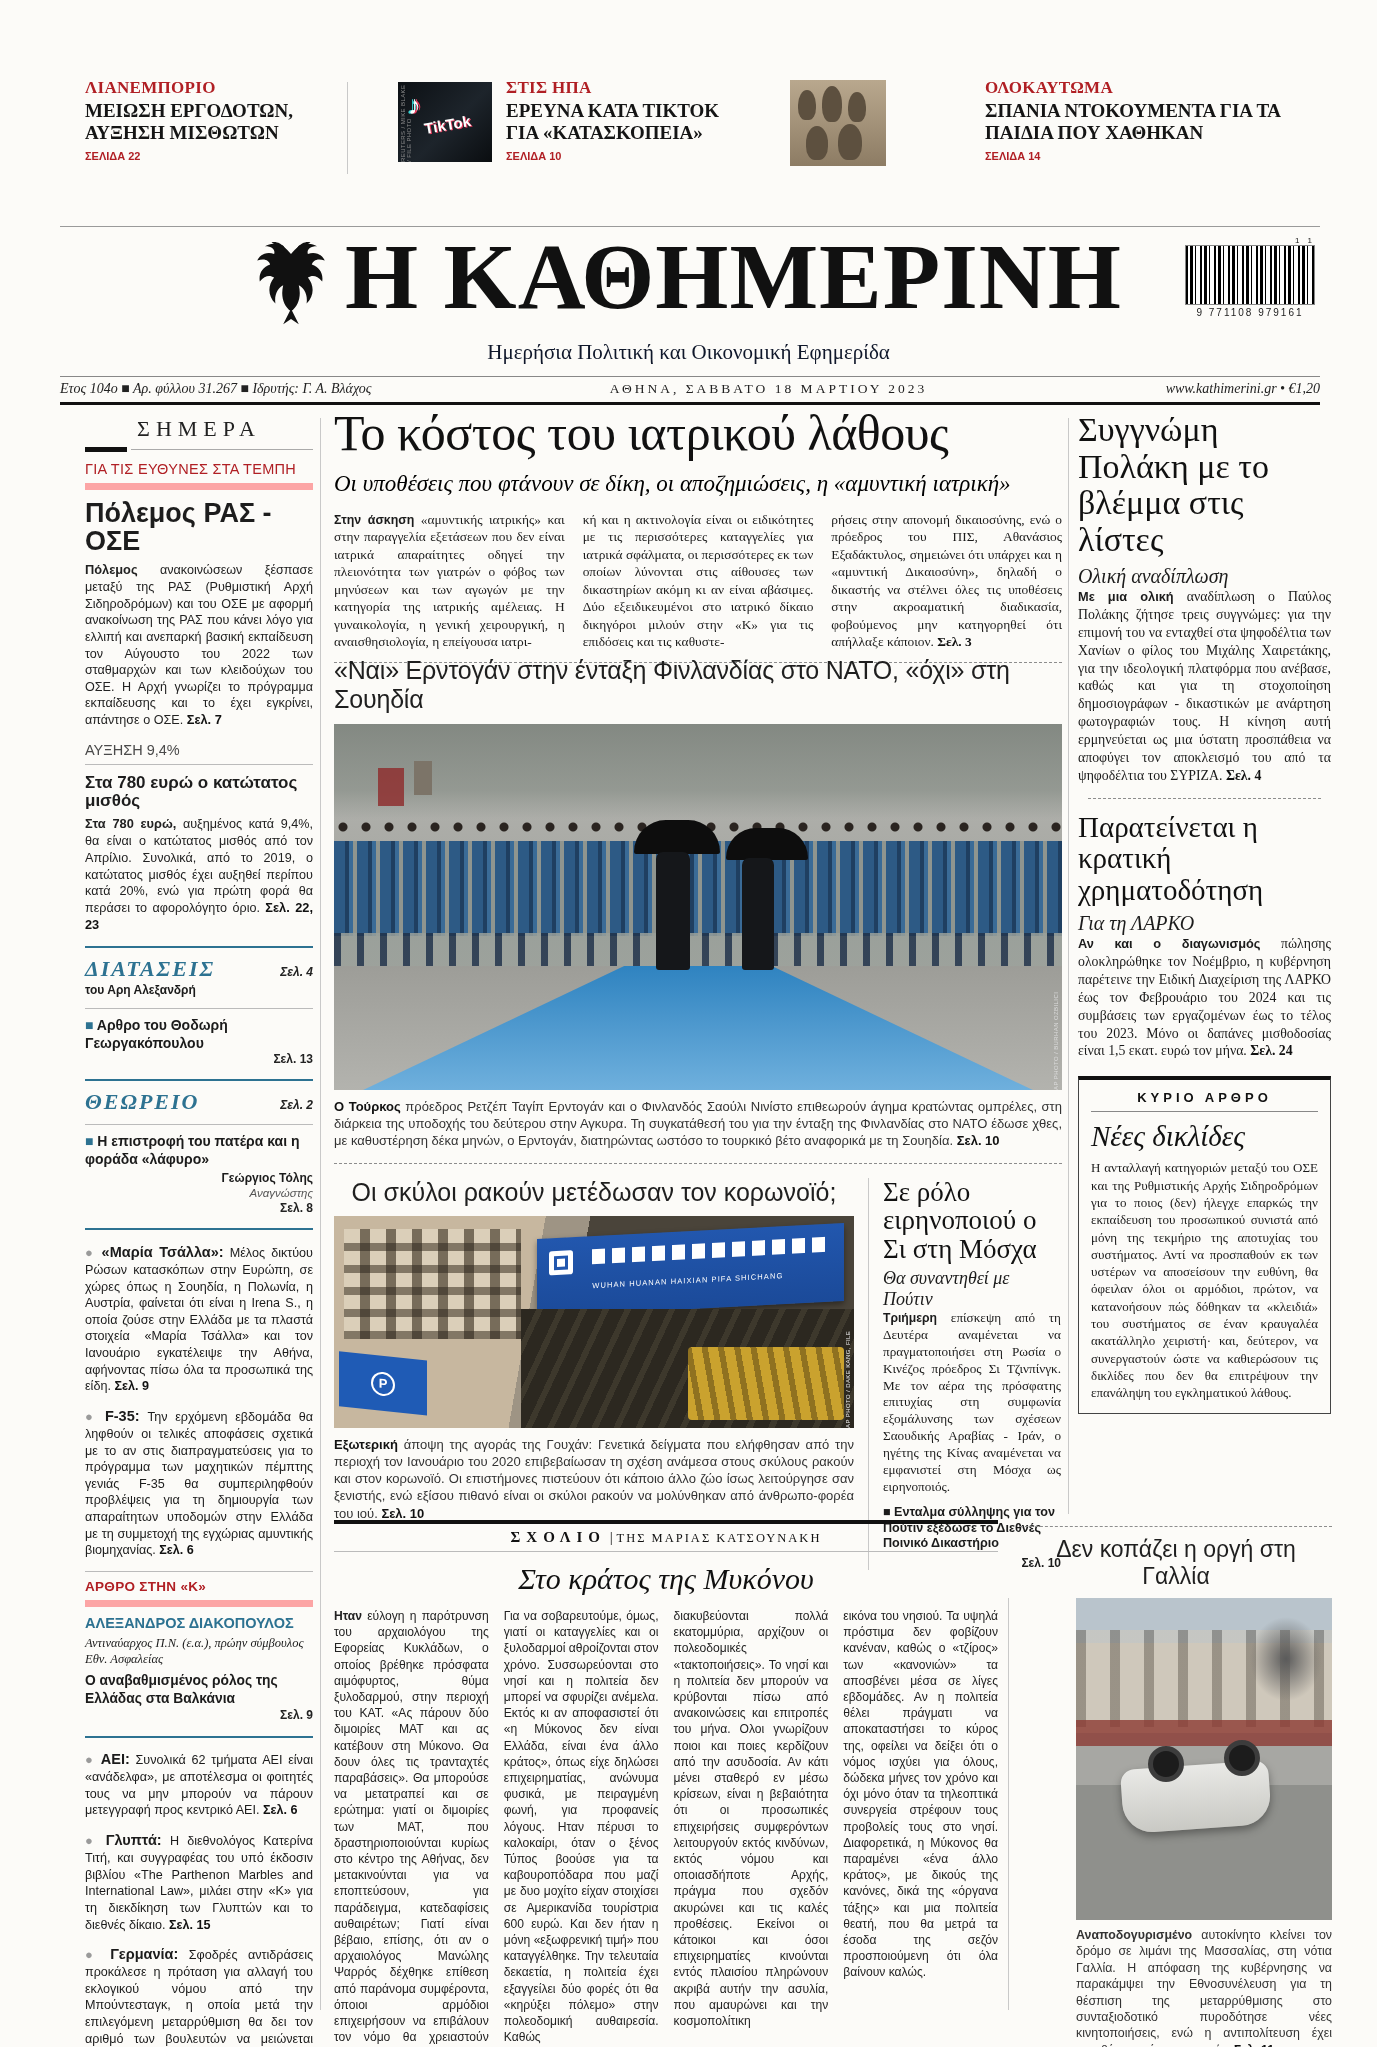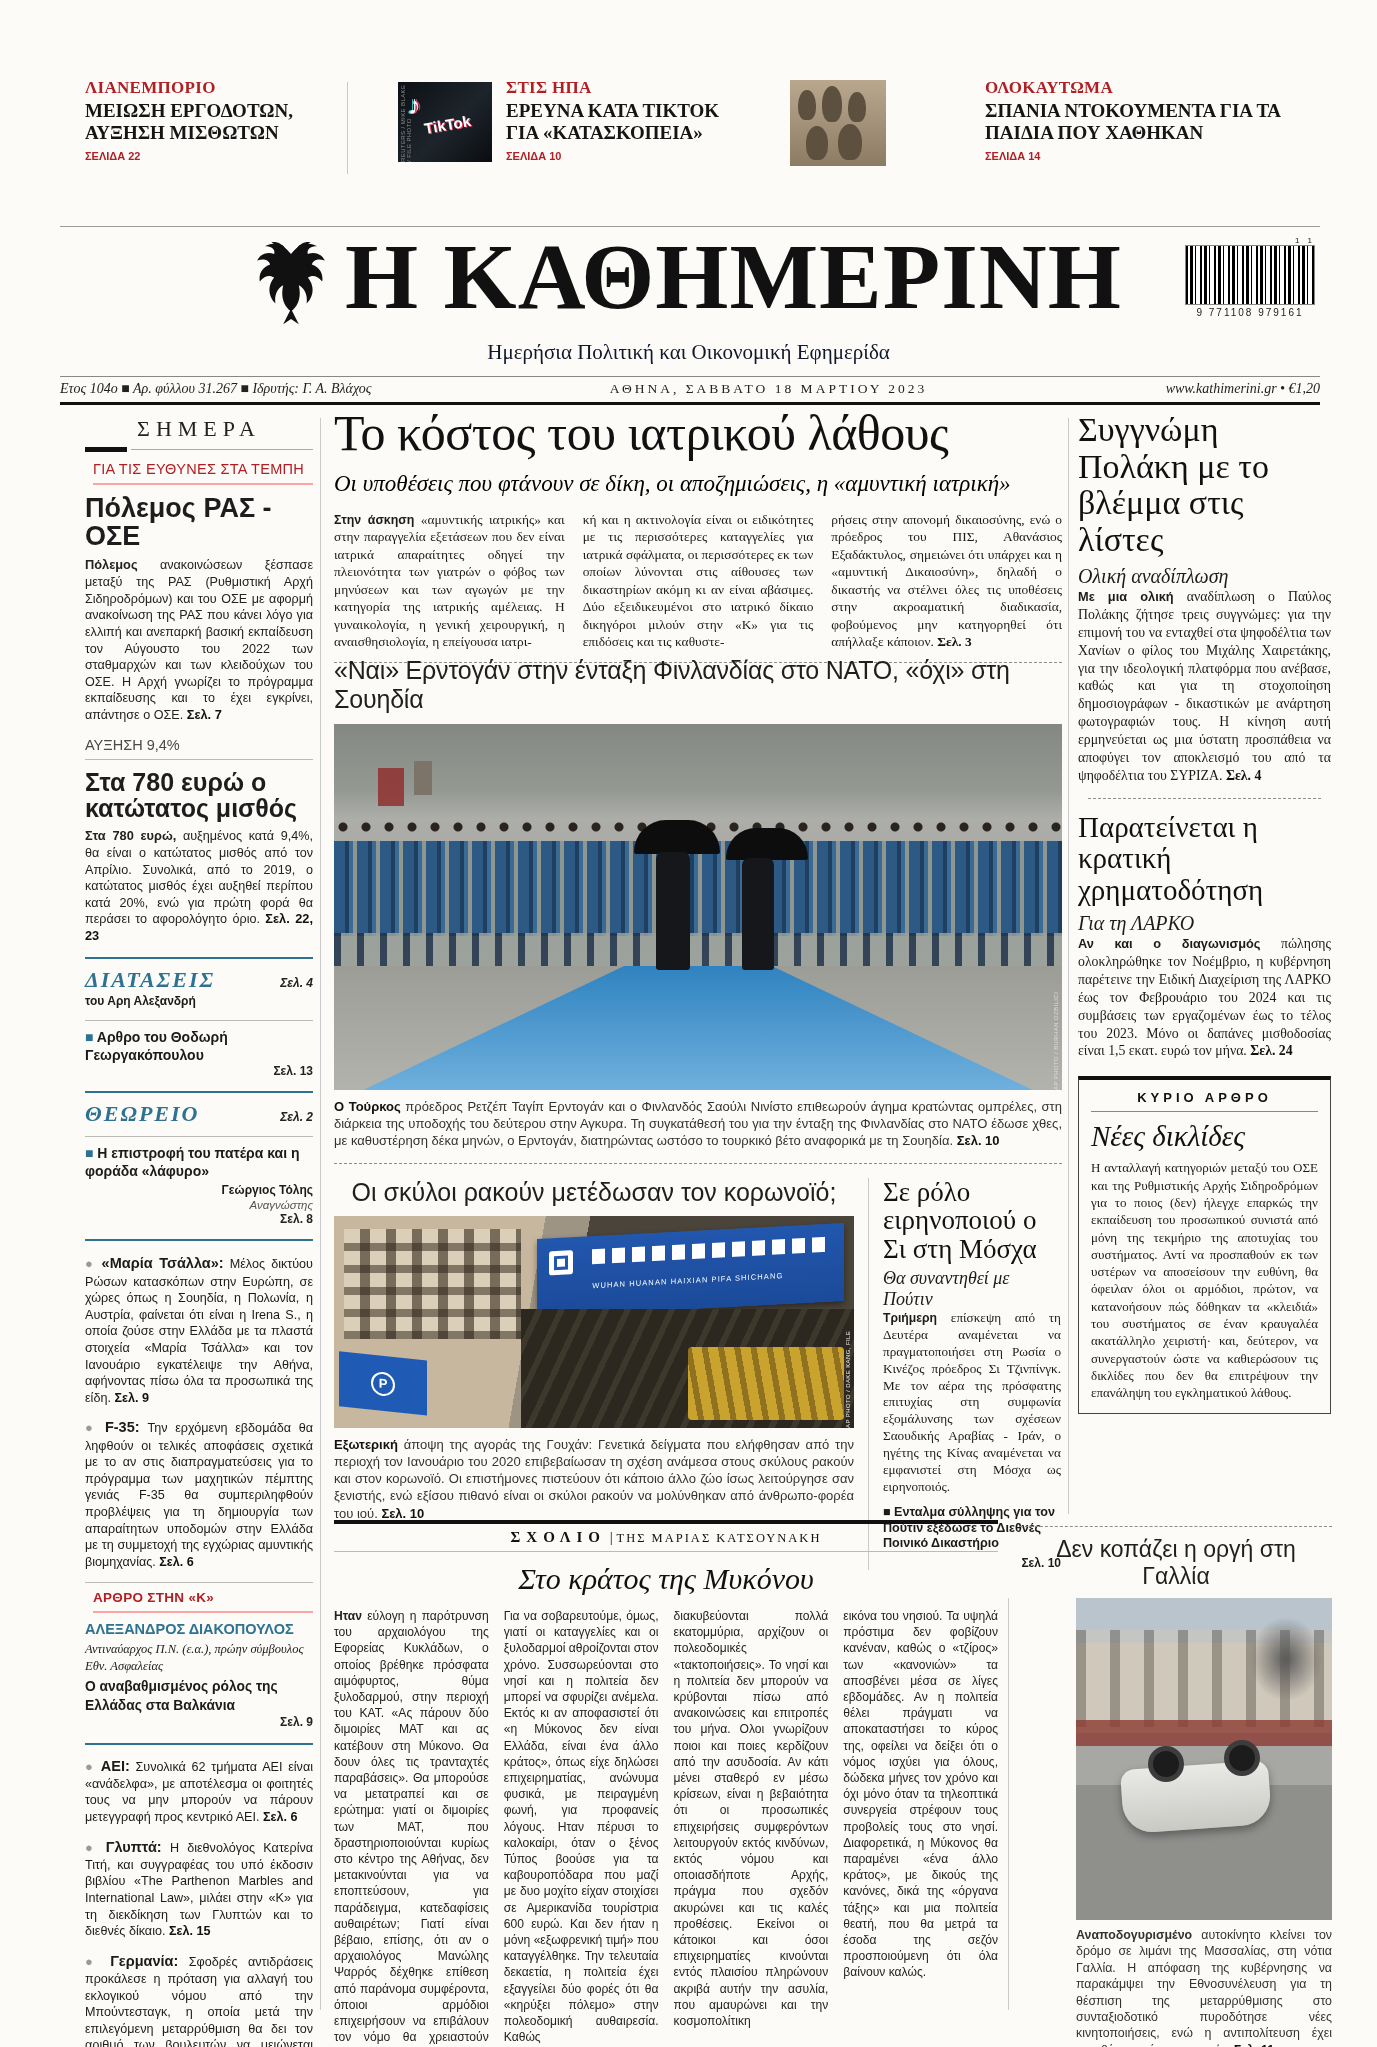--- a/index.html
+++ b/index.html
@@ -23,23 +23,23 @@
   .bc-num{font-size:10px;letter-spacing:2px;text-align:center;margin-top:2px;}
   .bc-top{font-size:8px;text-align:right;letter-spacing:3px;}
   .dateline{display:flex;justify-content:space-between;align-items:baseline;
             font-family:"Liberation Serif",serif;font-style:italic;font-size:14px;color:#222;}
   .dl-center{font-style:normal;letter-spacing:3px;font-size:13.5px;}
   
   .sb{width:228px;font-size:12.6px;line-height:1.32;}
   .sb-head{font-family:"Liberation Serif",serif;font-size:22px;letter-spacing:6px;color:#222;}
   .sb-headbar{height:5px;background:#111;width:42px;margin-top:4px;}
   .sb-headline{height:1px;background:#aaa;margin-top:-3px;margin-left:46px;}
-  .sb-kicker{color:#b01f24;font-size:14.5px;letter-spacing:.3px;padding:10px 0 4px;border-bottom:2px solid #fca5a5;margin-left:8px;}
+  .sb-kicker{color:#b01f24;font-size:14.5px;letter-spacing:.3px;padding:10px 0 4px;border-bottom:7px solid #fca5a5;}
   .sb-kicker-g{color:#4a4a4a;font-size:14.5px;padding:12px 0 4px;border-bottom:1px solid #bbb;}
-  .sb-title{font-weight:bold;font-size:25px;line-height:1.04;color:#1d1d1d;margin:9px 0 7px;}
+  .sb-title{font-weight:bold;font-size:17px;line-height:1.04;color:#1d1d1d;margin:9px 0 7px;}
   .sb-body{text-align:justify;color:#222;}
   .sb-body b{font-size:12.8px;}
   .rule-blue{border-top:2px solid #2d7291;margin-top:12px;}
   .rule-thin{border-top:1px solid #bbb;}
   .sb-row{display:flex;justify-content:space-between;align-items:baseline;font-style:italic;}
   .sb-sec{font-family:"Liberation Serif",serif;font-weight:bold;font-size:22px;letter-spacing:2px;color:#2d7291;}
   .sb-pg{font-weight:bold;font-size:12px;color:#222;}
   .sb-author{font-weight:bold;font-size:12px;}
   .sb-bullet{margin-top:13px;text-align:justify;}
   .sb-bullet .bl{color:#9a9a9a;font-size:13px;}

